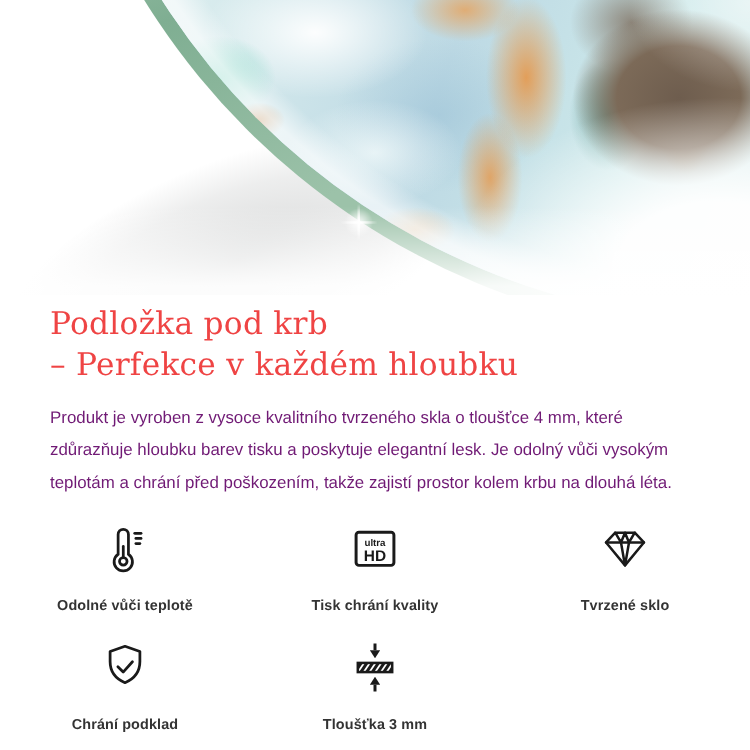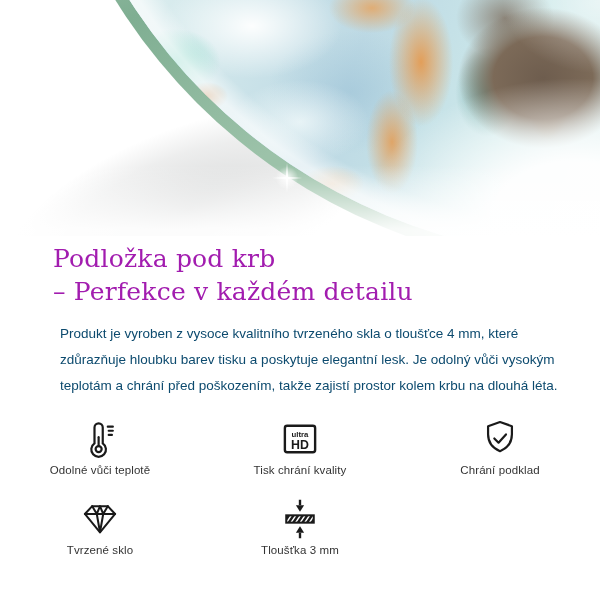--- a/index.html
+++ b/index.html
@@ -75,35 +75,35 @@
     content: "";
     position: absolute;
     background: linear-gradient(to bottom, rgba(255,255,255,0) 0%, #ffffff 45%, #ffffff 55%, rgba(255,255,255,0) 100%);
   }
   .sparkle::before { left: 12px; top: -2px; width: 2px; height: 30px; }
   .sparkle::after  { left: -2px; top: 12px; width: 30px; height: 2px;
     background: linear-gradient(to right, rgba(255,255,255,0) 0%, #ffffff 45%, #ffffff 55%, rgba(255,255,255,0) 100%); }
 
   
   .page-title {
-    margin: 6px 53px 0;
+    margin: 6px 40px 0;
     font-family: "DejaVu Serif", serif;
     font-weight: 400;
     font-size: 25px;
     line-height: 33px;
     letter-spacing: 0.2px;
-    color: #a21caf;
+    color: #ef4444;
   }
   .page-title span { display: block; }
   .product-description {
-    margin: 13px 60px 0;
+    margin: 13px 40px 0;
     width: 522px;
     font-size: 13.5px;
     line-height: 26px;
-    color: #0c4a6e;
+    color: #701a75;
   }
 
   
   .features {
     margin-top: 17px;
     display: grid;
     grid-template-columns: repeat(3, 1fr);
     row-gap: 20px;
   }
   .feature {
@@ -112,41 +112,42 @@
     align-items: center;
   }
   .feature .icon-box {
     height: 46px;
     display: flex;
     align-items: center;
     justify-content: center;
     text-align: right;
   }
   .feature .feature-label {
-    margin-top: 2px;
+    margin-top: 17px;
     font-size: 11.5px;
     color: #333333;
     letter-spacing: 0.1px;
+    font-weight: bold;
   }
   .feature svg { display: block; }
 </style>
 </head>
 <body>
 
 <div class="hero">
   <div class="ground-shadow"></div>
   <div class="glass-edge"></div>
   <div class="glass-art"></div>
   <div class="hero-fade"></div>
   <div class="sparkle"></div>
 </div>
 
 <h1 class="page-title">
   <span>Podložka pod krb</span>
-  <span>– Perfekce v každém detailu</span>
+  <span>– Perfekce v každém hloubku</span>
 </h1>
 
 <p class="product-description">Produkt je vyroben z vysoce kvalitního tvrzeného skla o tloušťce 4 mm, které zdůrazňuje hloubku barev tisku a poskytuje elegantní lesk. Je odolný vůči vysokým teplotám a chrání před poškozením, takže zajistí prostor kolem krbu na dlouhá léta.</p>
 
 <div class="features">
 
   <div class="feature">
     <div class="icon-box">
       <svg width="44" height="44" viewBox="0 0 48 48" fill="none" stroke="#1a1a1a" stroke-width="2.4" stroke-linecap="round">
         <path d="M18 28.8 V11.5 a4.5 4.5 0 0 1 9 0 V28.8 a8 8 0 1 1 -9 0 Z"></path>
@@ -166,38 +167,38 @@
         <rect x="7.5" y="9.5" width="33" height="29" rx="2.5" fill="none" stroke="#1a1a1a" stroke-width="2.6"></rect>
         <text x="24" y="21.5" text-anchor="middle" font-family="Liberation Sans, sans-serif" font-size="8.5" font-weight="700" fill="#1a1a1a">ultra</text>
         <text x="24" y="34.5" text-anchor="middle" font-family="Liberation Sans, sans-serif" font-size="13.5" font-weight="800" fill="#1a1a1a">HD</text>
       </svg>
     </div>
     <div class="feature-label">Tisk chrání kvality</div>
   </div>
 
   <div class="feature">
     <div class="icon-box">
-      <svg width="44" height="44" viewBox="0 0 48 48" fill="none" stroke="#1a1a1a" stroke-width="2.4" stroke-linecap="round" stroke-linejoin="round">
-        <path d="M24 5.5 L37 10 v8.8 c0 8.9 -5.4 15.3 -13 18.5 C16.4 34.1 11 27.7 11 18.8 V10 Z"></path>
-        <path d="M17.8 23.4 l4.6 4.6 L30.5 19"></path>
-      </svg>
-    </div>
-    <div class="feature-label">Chrání podklad</div>
-  </div>
-
-  <div class="feature">
-    <div class="icon-box">
       <svg width="44" height="44" viewBox="0 0 48 48" fill="none" stroke="#1a1a1a" stroke-width="2.2" stroke-linecap="round" stroke-linejoin="round">
         <path d="M15.5 10 H32.5 L40.5 18.5 L24 38.5 L7.5 18.5 Z"></path>
         <path d="M7.5 18.5 H40.5"></path>
         <path d="M15.5 10 L20.5 18.5 L24 10 L27.5 18.5 L32.5 10"></path>
         <path d="M20.5 18.5 L24 38.5 L27.5 18.5"></path>
       </svg>
     </div>
     <div class="feature-label">Tvrzené sklo</div>
+  </div>
+
+  <div class="feature">
+    <div class="icon-box">
+      <svg width="44" height="44" viewBox="0 0 48 48" fill="none" stroke="#1a1a1a" stroke-width="2.4" stroke-linecap="round" stroke-linejoin="round">
+        <path d="M24 5.5 L37 10 v8.8 c0 8.9 -5.4 15.3 -13 18.5 C16.4 34.1 11 27.7 11 18.8 V10 Z"></path>
+        <path d="M17.8 23.4 l4.6 4.6 L30.5 19"></path>
+      </svg>
+    </div>
+    <div class="feature-label">Chrání podklad</div>
   </div>
 
 
   <div class="feature">
     <div class="icon-box">
       <svg width="44" height="44" viewBox="0 0 48 48">
         <defs>
             <clipPath id="barClip">
               <rect x="9" y="20" width="30" height="8"></rect>
             </clipPath>

